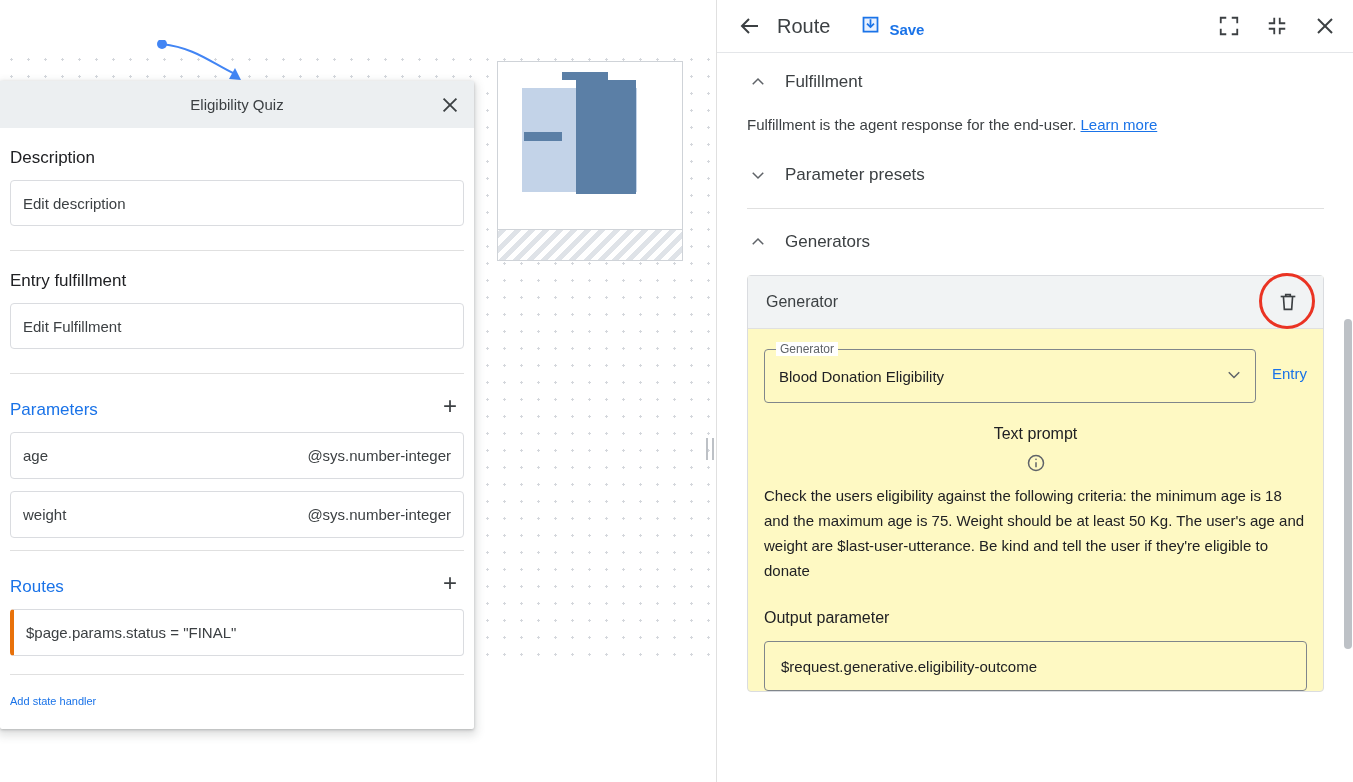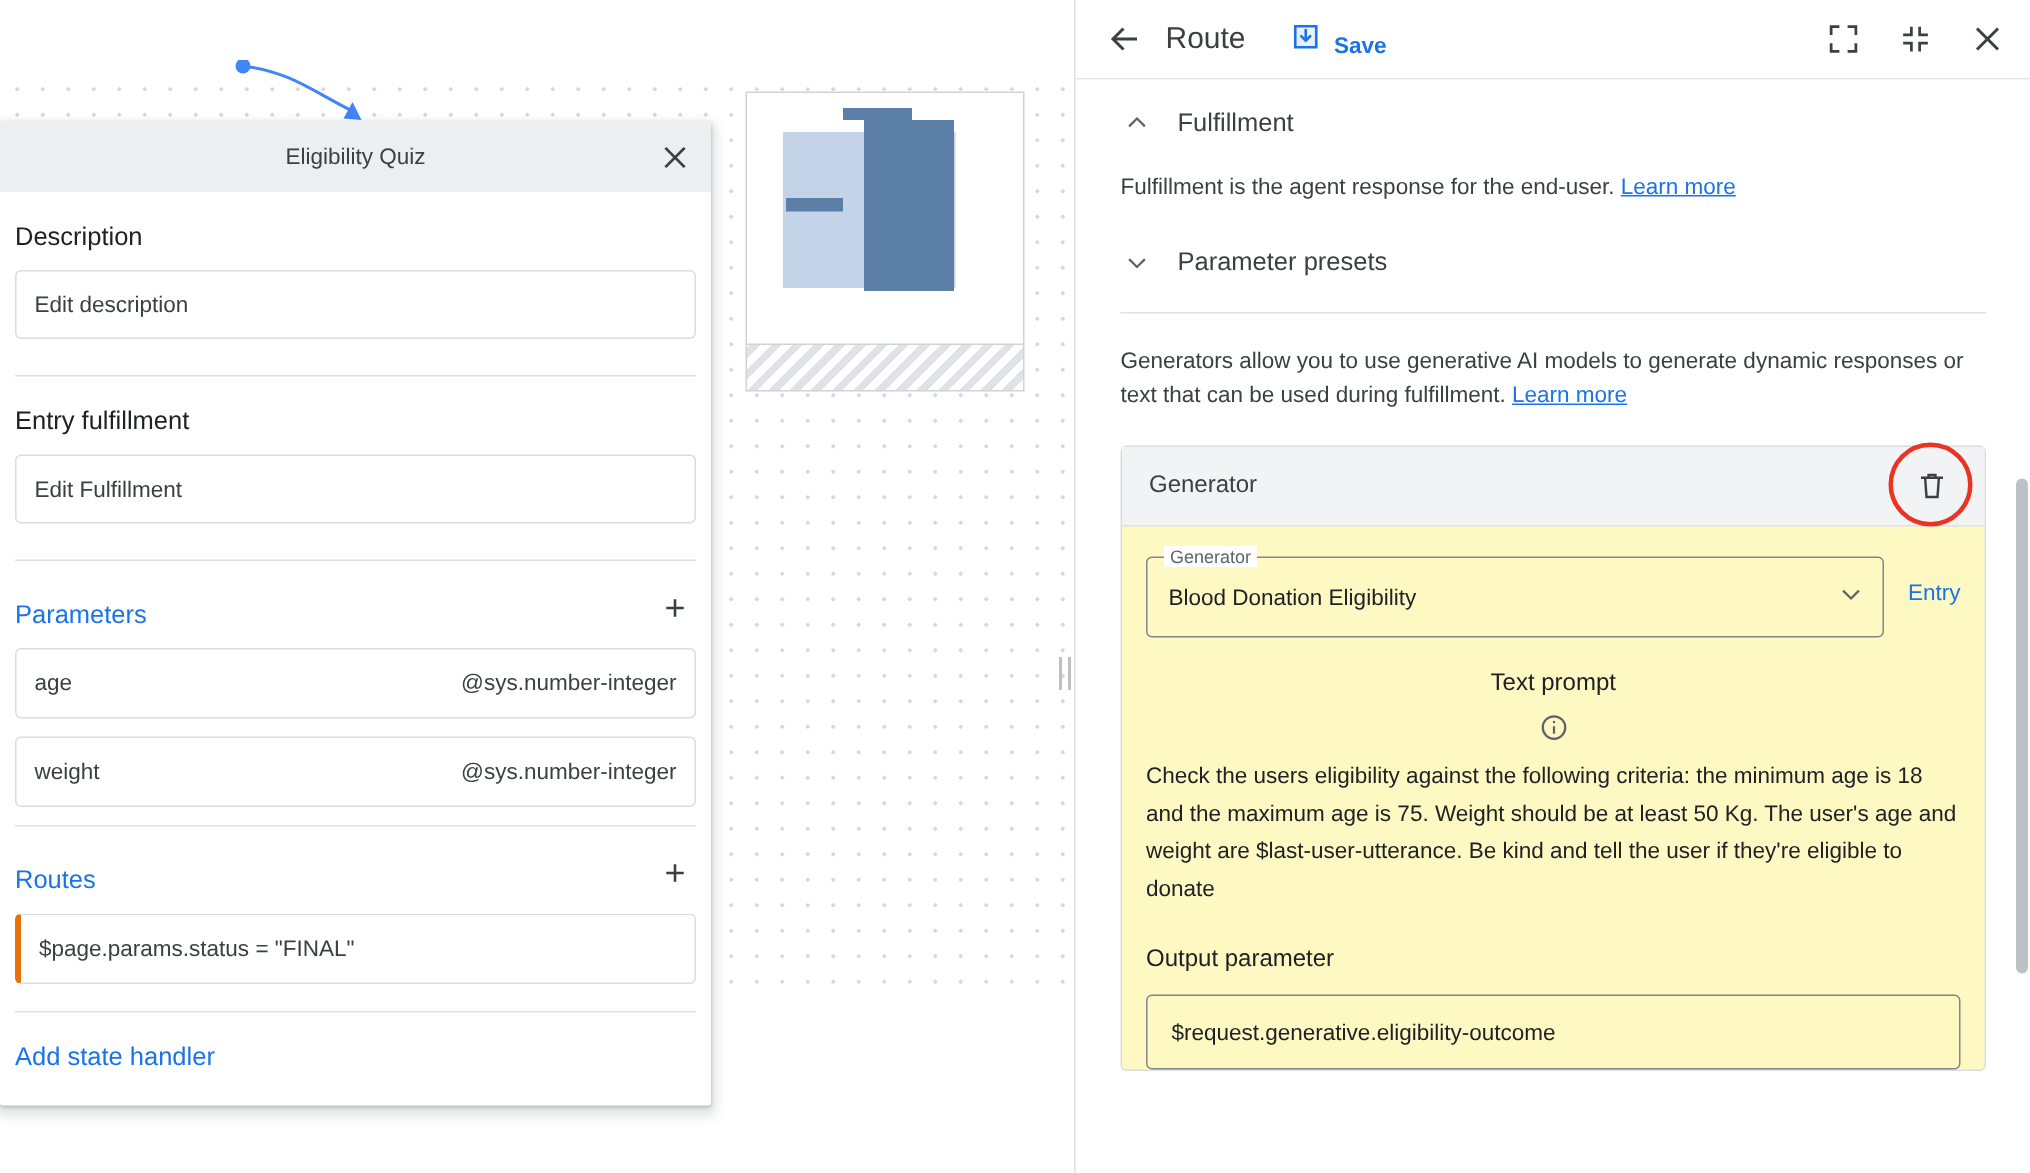--- a/index.html
+++ b/index.html
@@ -155,21 +155,21 @@
     display: flex;
     align-items: center;
     padding: 0 12px;
     font-size: 15px;
     color: #3c4043;
     cursor: pointer;
     box-sizing: border-box;
   }
   .add-handler {
     color: #1a73e8;
-    font-size: 17px;
+    font-size: 11px;
     padding: 20px 0 22px 0;
     cursor: pointer;
   }
 
   
   .minimap {
     position: absolute;
     left: 497px;
     top: 13px;
     width: 186px;
@@ -605,25 +605,29 @@
           <span class="chev">
             <svg width="18" height="18" viewBox="0 0 24 24" fill="none" stroke="currentColor" stroke-width="2">
               <polyline points="5,9 12,16 19,9"></polyline>
             </svg>
           </span>
           <span class="h-section">Parameter presets</span>
         </div>
 
         <div class="sub-divider"></div>
 
-
-        <div class="para">
-          <span>Generators allow you to use generative AI models to generate dynamic responses or text that can be used during fulfillment.</span>
-          <span class="link">Learn more</span>
-        </div>
+        <div class="collapse-row" style="margin-top:22px">
+          <span class="chev">
+            <svg width="18" height="18" viewBox="0 0 24 24" fill="none" stroke="currentColor" stroke-width="2">
+              <polyline points="5,15 12,8 19,15"></polyline>
+            </svg>
+          </span>
+          <span class="h-section">Generators</span>
+        </div>
+
 
         <div class="gen-card">
           <div class="gen-card-head">
             <span class="gen-card-title">Generator</span>
             <span class="trash-wrap">
               <svg width="22" height="22" viewBox="0 0 24 24" fill="none" stroke="currentColor" stroke-width="1.8">
                 <polyline points="4,6 20,6"></polyline>
                 <path d="M7 6 l1 14 h8 l1 -14"></path>
                 <path d="M9.5 6 v-2 h5 v2"></path>
               </svg>

